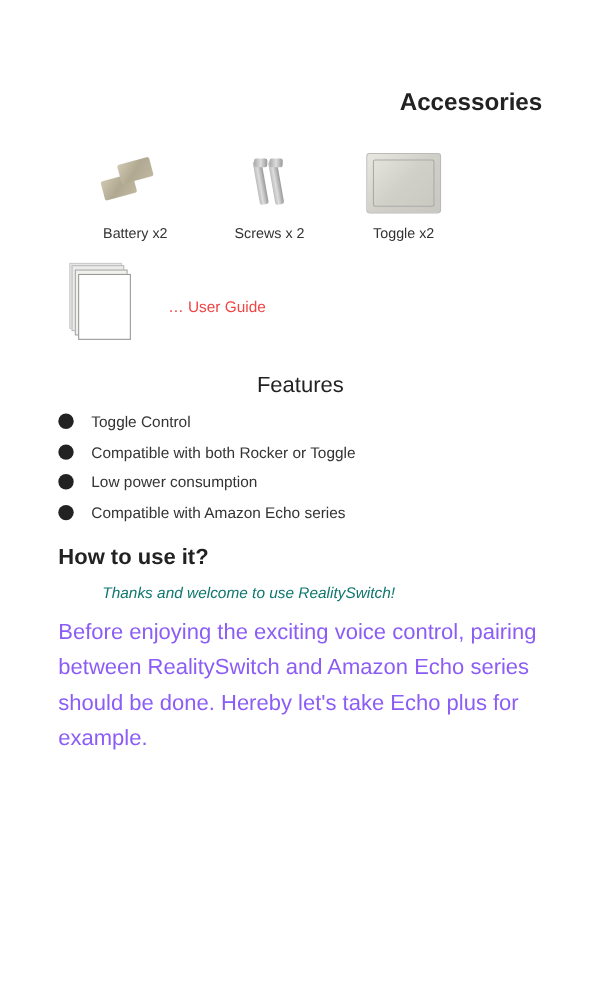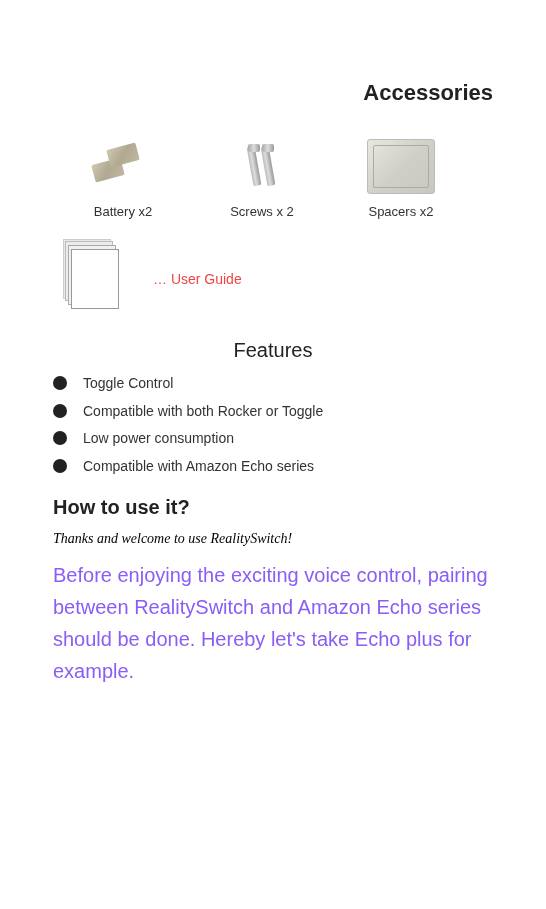--- a/index.html
+++ b/index.html
@@ -28,21 +28,21 @@
       font-size: 22px;
       font-weight: bold;
       margin-bottom: 30px;
       font-family: Arial, sans-serif;
     }
 
     .accessories-grid {
       display: flex;
       justify-content: flex-start;
       align-items: flex-start;
-      gap: 19px;
+      gap: 2px;
       margin-bottom: 10px;
       padding-left: 10px;
     }
 
     .accessory-item {
       display: flex;
       flex-direction: column;
       align-items: center;
       width: 120px;
     }
@@ -261,22 +261,23 @@
       font-size: 20px;
       font-weight: bold;
       margin-bottom: 12px;
       font-family: Arial, sans-serif;
     }
 
     .intro-italic {
       font-style: italic;
       font-size: 14px;
       margin-bottom: 12px;
-      font-family: Liberation Serif, serif;
-      color: #000000;
+      font-family: Liberation Sans, sans-serif;
+      color: #0f766e;
+      margin-left: 40px;
     }
 
     .body-text {
       font-size: 20px;
       font-family: Arial, sans-serif;
       color: #8b5cf6;
       line-height: 1.6;
     }
   </style>
 </head>
@@ -307,21 +308,21 @@
           <div class="screw-head screw-head-2"></div>
         </div>
       </div>
       <span class="accessory-label">Screws x 2</span>
     </div>
 
     <div class="accessory-item">
       <div class="accessory-image">
         <div class="spacer-img"></div>
       </div>
-      <span class="accessory-label">Spacers x2</span>
+      <span class="accessory-label">Toggle x2</span>
     </div>
 
   </div>
 
   <div class="user-guide-row">
     <div class="user-guide-image">
       <div class="guide-book">
         <div class="guide-page guide-page-4"></div>
         <div class="guide-page guide-page-3"></div>
         <div class="guide-page guide-page-2"></div>

